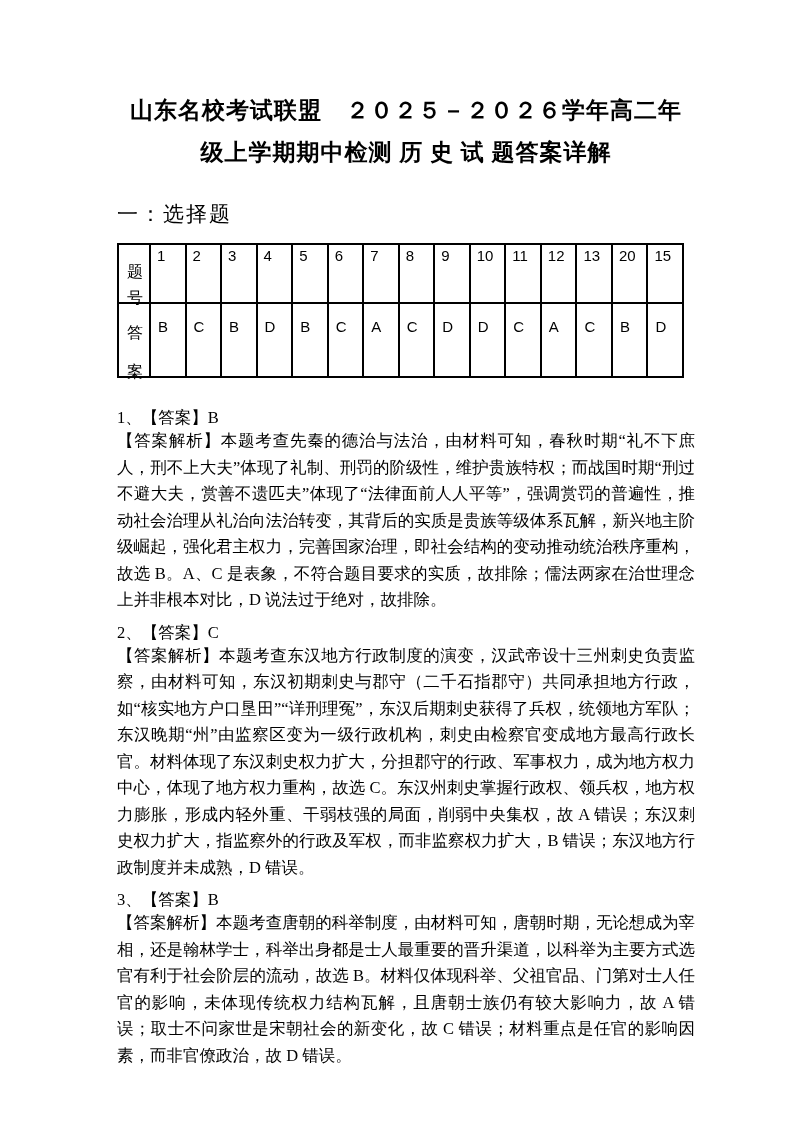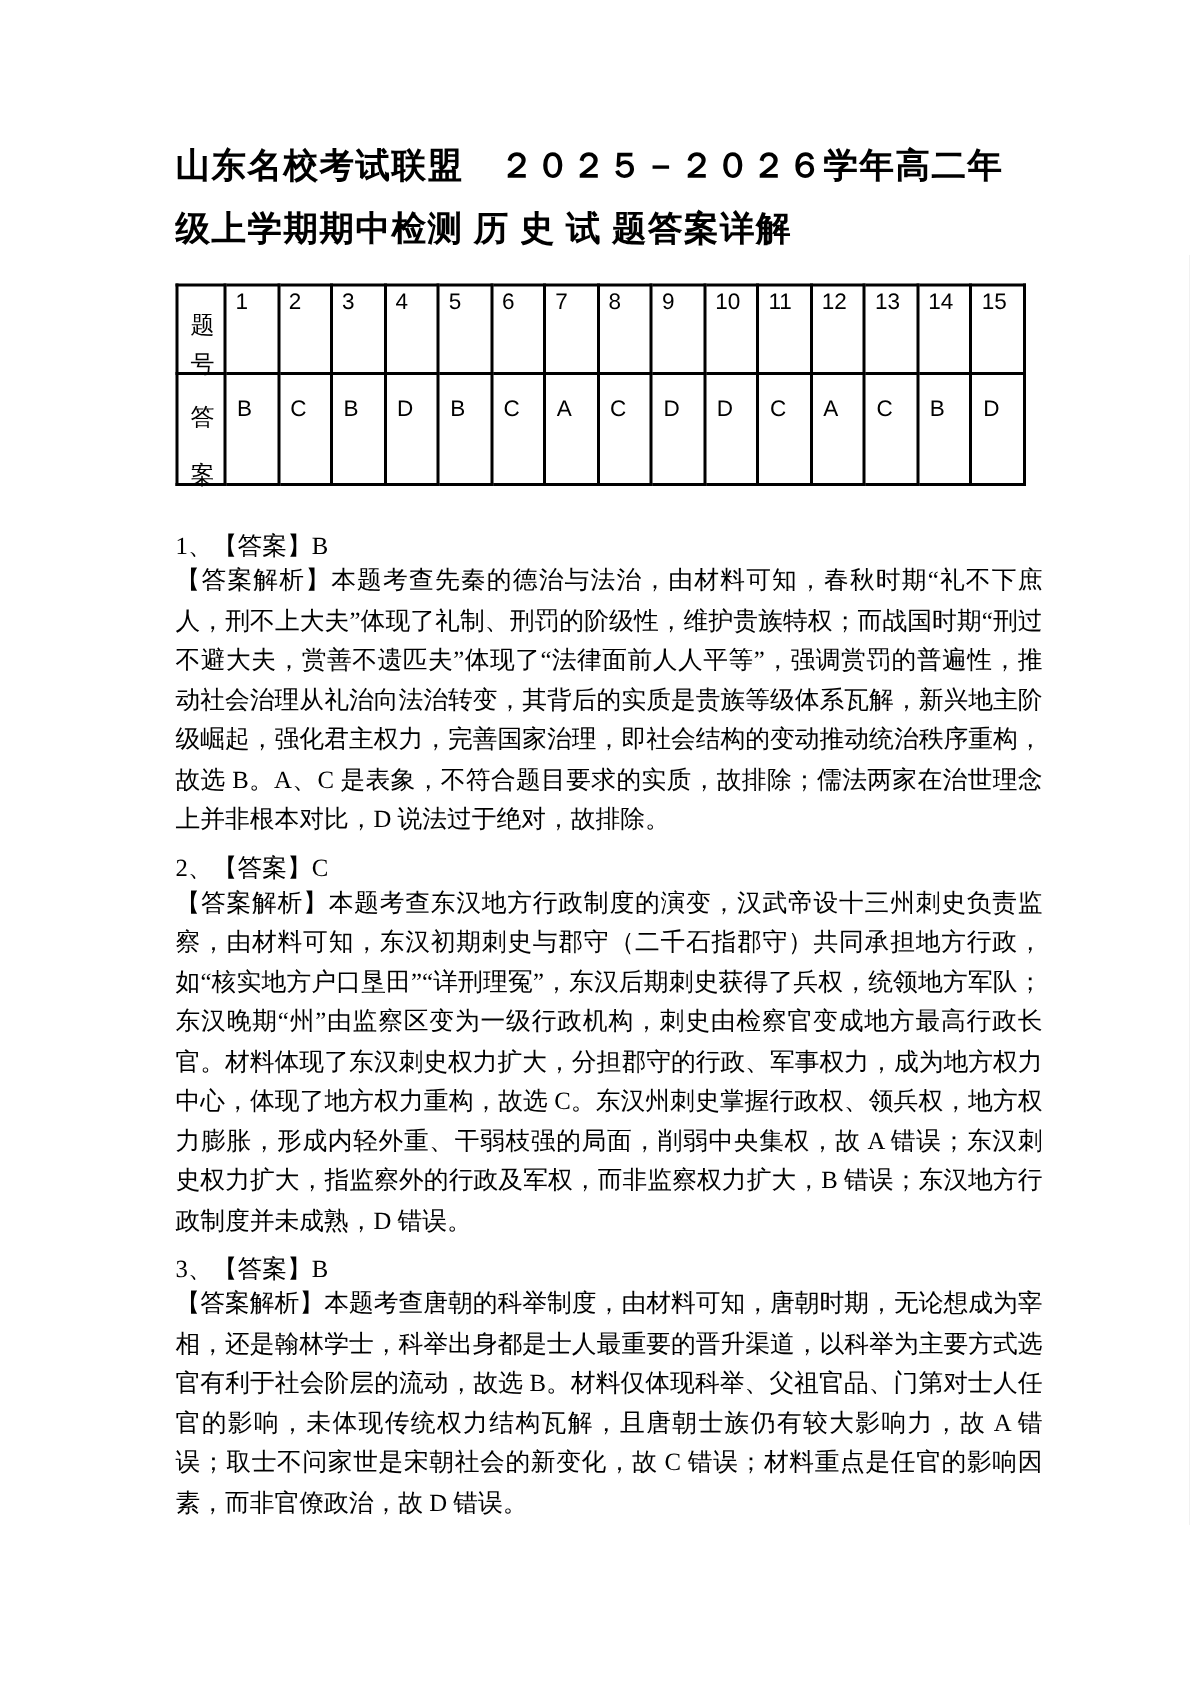--- a/index.html
+++ b/index.html
@@ -9,21 +9,21 @@
     height: 1122px;
     margin: 0 auto;
     background: #ffffff;
     color: #000000;
     font-family: "Liberation Serif", "DejaVu Serif", serif;
     overflow: hidden;
     box-sizing: border-box;
     padding: 90px 98px 0 117px;
   }
   .title {
-    text-align: left;
+    text-align: center;
     font-size: 23px;
     font-weight: bold;
     line-height: 42px;
     letter-spacing: 1px;
   }
   .section-heading {
     margin-top: 26px;
     font-size: 21px;
     line-height: 28px;
     letter-spacing: 2px;
@@ -81,20 +81,21 @@
 </head>
 <body>
 
 <div class="page">
 
   <div class="title">
     <div>山东名校考试联盟　２０２５－２０２６学年高二年</div>
     <div>级上学期期中检测 历 史 试 题答案详解</div>
   </div>
 
+  <div class="section-heading">一：选择题</div>
 
   <table class="answer-table">
     <colgroup>
       <col style="width:32px">
       <col>
         <col>
         <col>
         <col>
         <col>
         <col>
@@ -121,21 +122,21 @@
         <td class="num-cell">4</td>
         <td class="num-cell">5</td>
         <td class="num-cell">6</td>
         <td class="num-cell">7</td>
         <td class="num-cell">8</td>
         <td class="num-cell">9</td>
         <td class="num-cell">10</td>
         <td class="num-cell">11</td>
         <td class="num-cell">12</td>
         <td class="num-cell">13</td>
-        <td class="num-cell">14</td>
+        <td class="num-cell">20</td>
         <td class="num-cell">15</td>
       </tr>
       <tr class="row-a">
         <td class="lbl-cell">
           <div class="lbl-flow">
               <div class="lbl lbl-a">答案</div>
             </div>
         </td>
         <td class="ans-cell">B</td>
         <td class="ans-cell">C</td>

